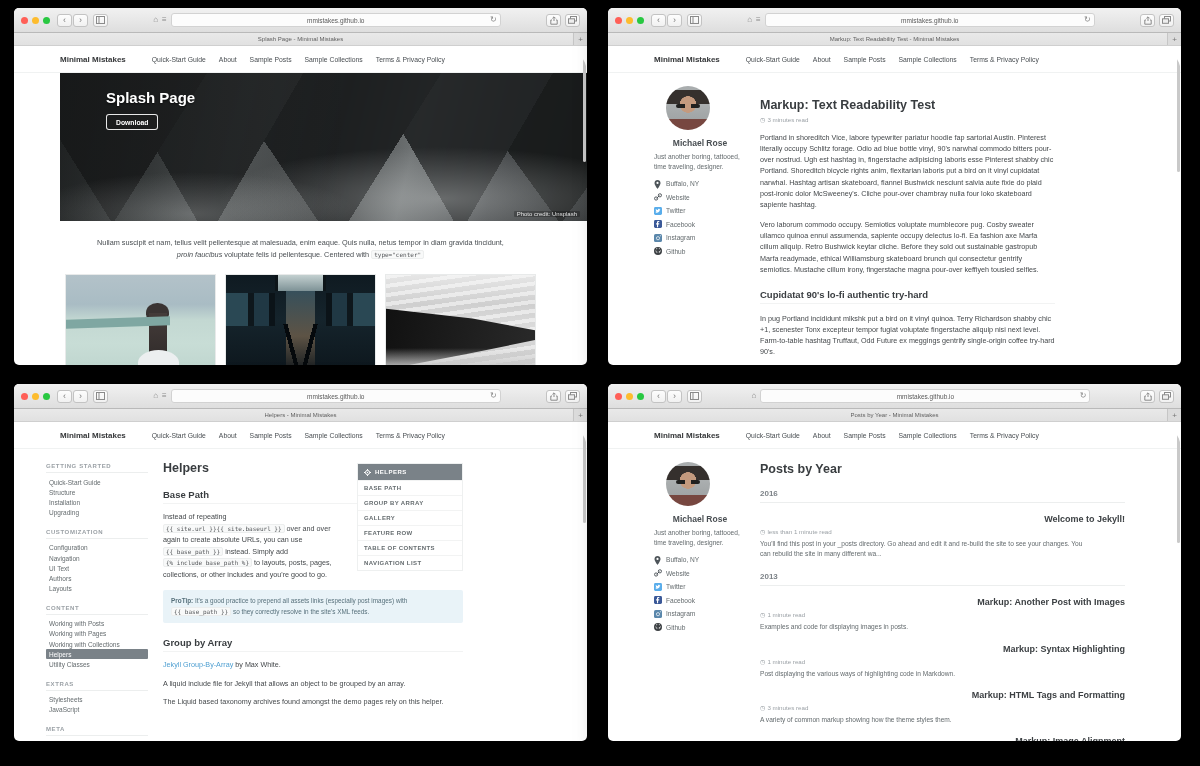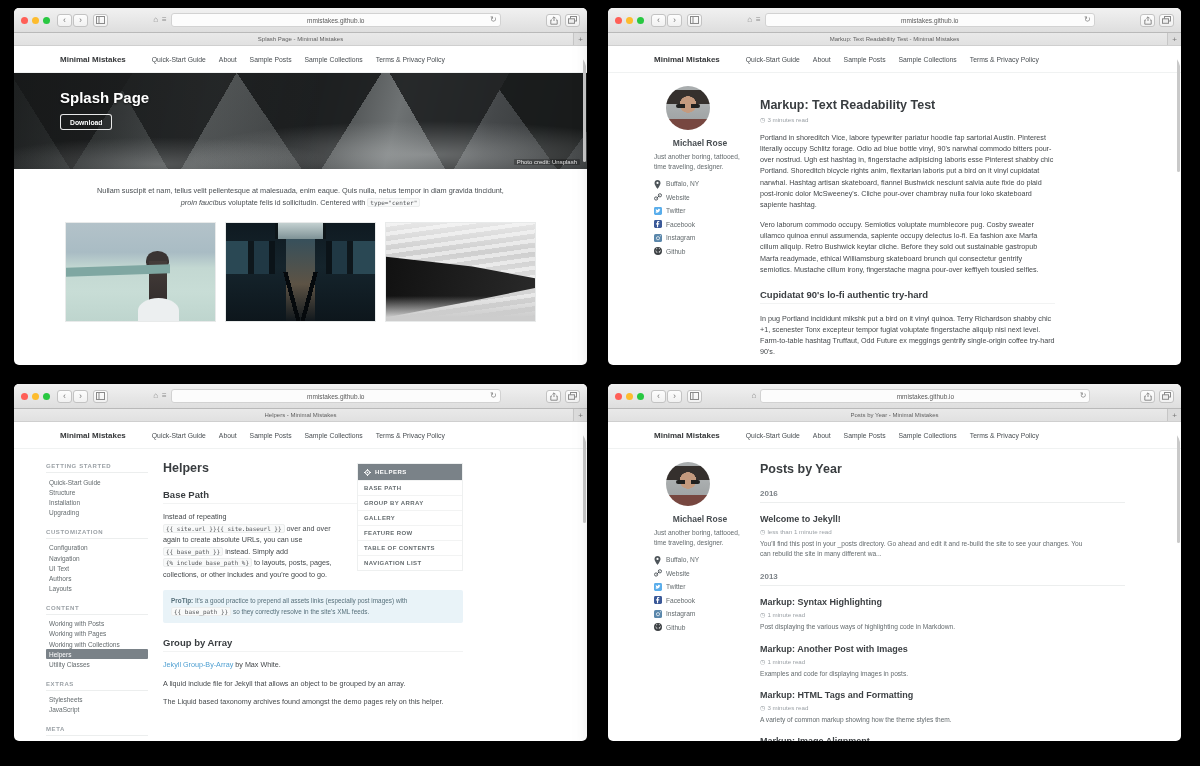--- a/index.html
+++ b/index.html
@@ -43,21 +43,21 @@
   
   .masthead{height:27px;display:flex;align-items:center;padding:0 34px 0 46px;border-bottom:1px solid #f0f2f2;}
   .brand{font-weight:bold;font-size:8px;color:#343638;margin-right:26px;}
   .navlinks{display:flex;gap:13px;font-size:6.8px;color:#494e52;}
 
   a,.link{color:#4e9fd1;text-decoration:none;}
   code{font-family:"DejaVu Sans Mono",monospace;font-size:6px;background:#f8f9f9;border:1px solid #eceeee;
        border-radius:2px;padding:0 2px;color:#56595c;white-space:nowrap;}
 
   
-  .hero{height:96px;position:relative;overflow:hidden;}
+  .hero{height:148px;position:relative;overflow:hidden;margin-left:46px;}
   .hero-bg{position:absolute;inset:0;
     background:linear-gradient(104deg,#2c2f30 0%,#474b4c 20%,#616566 34%,#3f4243 52%,#6e7273 66%,#45484a 82%,#2e3132 100%);}
   .hero-trees{position:absolute;inset:0;opacity:.9;background:
     conic-gradient(from -32deg at 10% 102%, #1d1f20 0 64deg, rgba(0,0,0,0) 64deg),
     conic-gradient(from -30deg at 28% 112%, #232526 0 60deg, rgba(0,0,0,0) 60deg),
     conic-gradient(from -34deg at 52% 116%, #1a1c1d 0 66deg, rgba(0,0,0,0) 66deg),
     conic-gradient(from -30deg at 76% 108%, #202223 0 60deg, rgba(0,0,0,0) 60deg),
     conic-gradient(from -36deg at 95% 102%, #171919 0 72deg, rgba(0,0,0,0) 72deg);}
   .hero-fog{position:absolute;inset:0;background:
     radial-gradient(60% 50% at 72% 85%, rgba(215,218,218,.38), rgba(0,0,0,0) 70%),
@@ -116,21 +116,21 @@
   .h1{font-size:12.5px;font-weight:bold;color:#393d40;}
   .meta{font-size:6.2px;color:#9ba1a6;margin-top:4px;display:flex;align-items:center;gap:2px;}
   .para{font-size:7.2px;line-height:1.55;color:#44484b;margin-top:9px;}
   .h2{font-size:9.5px;font-weight:bold;margin-top:14px;padding-bottom:3px;border-bottom:1px solid #f2f3f3;color:#393d40;}
   ul.bullets{margin:7px 0 0 13px;}
   ul.bullets li{font-size:12px;line-height:1.85;color:#44484b;}
 
   
   .year{font-size:8px;font-weight:bold;color:#7d8388;margin-top:13px;padding-bottom:4px;border-bottom:1px solid #eceeee;}
   .post{margin-top:11px;}
-  .ptitle{font-size:9px;font-weight:bold;color:#3d4144;}
+  .ptitle{font-size:9px;font-weight:bold;color:#3d4144;text-align:right;}
   .pexcerpt{font-size:6.6px;line-height:1.55;color:#646b6e;margin-top:4px;max-width:332px;}
 
   
   .docs{display:flex;padding:12px 20px 0 32px;gap:15px;}
   .dnav{width:102px;flex-shrink:0;font-size:6.5px;}
   .dhead{font-size:6px;font-weight:bold;letter-spacing:.6px;color:#9ba1a6;border-bottom:1px solid #eceeee;
          padding-bottom:3px;margin:11px 0 4px;}
   .dhead:first-child{margin-top:2px;}
   .ditem{color:#646b6e;padding:1.6px 3px;}
   .ditem.active{background:#7a8288;color:#fff;border-radius:1px;}
@@ -204,21 +204,21 @@
       <div class="hero-bg"></div>
       <div class="hero-trees"></div>
       <div class="hero-fog"></div>
       <div class="hero-inner">
         <div class="hero-title">Splash Page</div>
         <span class="hero-btn">Download</span>
       </div>
       <span class="credit">Photo credit: Unsplash</span>
     </div>
     <div class="intro">
-      <span>Nullam suscipit et nam, tellus velit pellentesque at malesuada, enim eaque. Quis nulla, netus tempor in diam gravida tincidunt, </span><em>proin faucibus</em><span> voluptate felis id sollicitudin. Centered with </span><code>type="center"</code>
+      <span>Nullam suscipit et nam, tellus velit pellentesque at malesuada, enim eaque. Quis nulla, netus tempor in diam gravida tincidunt, </span><em>proin faucibus</em><span> voluptate felis id pellentesque. Centered with </span><code>type="center"</code>
     </div>
     <div class="features">
       <div class="feature ph-woman">
         <span class="w-head"></span>
         <span class="w-hair"></span>
         <span class="w-shirt"></span>
         <span class="w-band"></span>
       </div>
       <div class="feature ph-hall">
         <span class="h-sky"></span>
@@ -621,34 +621,34 @@
         <div class="post">
           <div class="ptitle">Welcome to Jekyll!</div>
           <div class="meta">
             <span>◷</span>
             <span>less than 1 minute read</span>
           </div>
           <div class="pexcerpt">You'll find this post in your _posts directory. Go ahead and edit it and re-build the site to see your changes. You can rebuild the site in many different wa...</div>
         </div>
         <div class="year">2013</div>
         <div class="post">
+          <div class="ptitle">Markup: Another Post with Images</div>
+          <div class="meta">
+            <span>◷</span>
+            <span>1 minute read</span>
+          </div>
+          <div class="pexcerpt">Examples and code for displaying images in posts.</div>
+        </div>
+        <div class="post">
           <div class="ptitle">Markup: Syntax Highlighting</div>
           <div class="meta">
             <span>◷</span>
             <span>1 minute read</span>
           </div>
           <div class="pexcerpt">Post displaying the various ways of highlighting code in Markdown.</div>
-        </div>
-        <div class="post">
-          <div class="ptitle">Markup: Another Post with Images</div>
-          <div class="meta">
-            <span>◷</span>
-            <span>1 minute read</span>
-          </div>
-          <div class="pexcerpt">Examples and code for displaying images in posts.</div>
         </div>
         <div class="post">
           <div class="ptitle">Markup: HTML Tags and Formatting</div>
           <div class="meta">
             <span>◷</span>
             <span>3 minutes read</span>
           </div>
           <div class="pexcerpt">A variety of common markup showing how the theme styles them.</div>
         </div>
         <div class="post">

